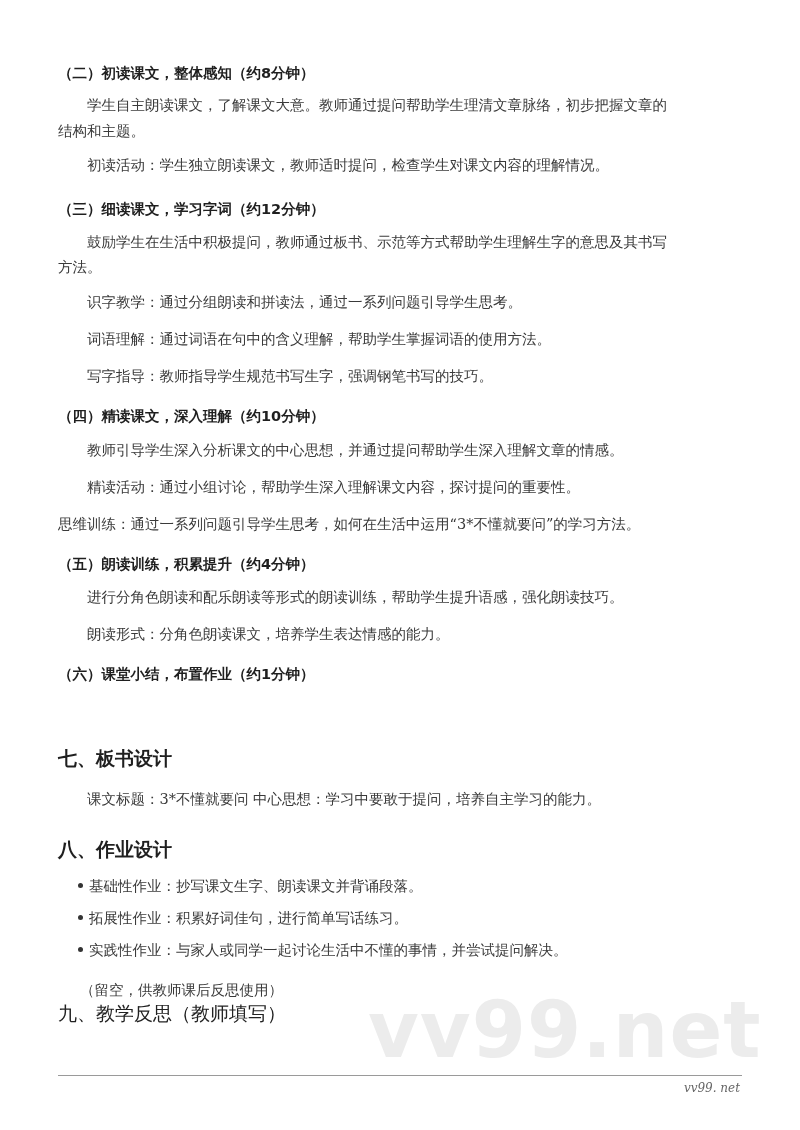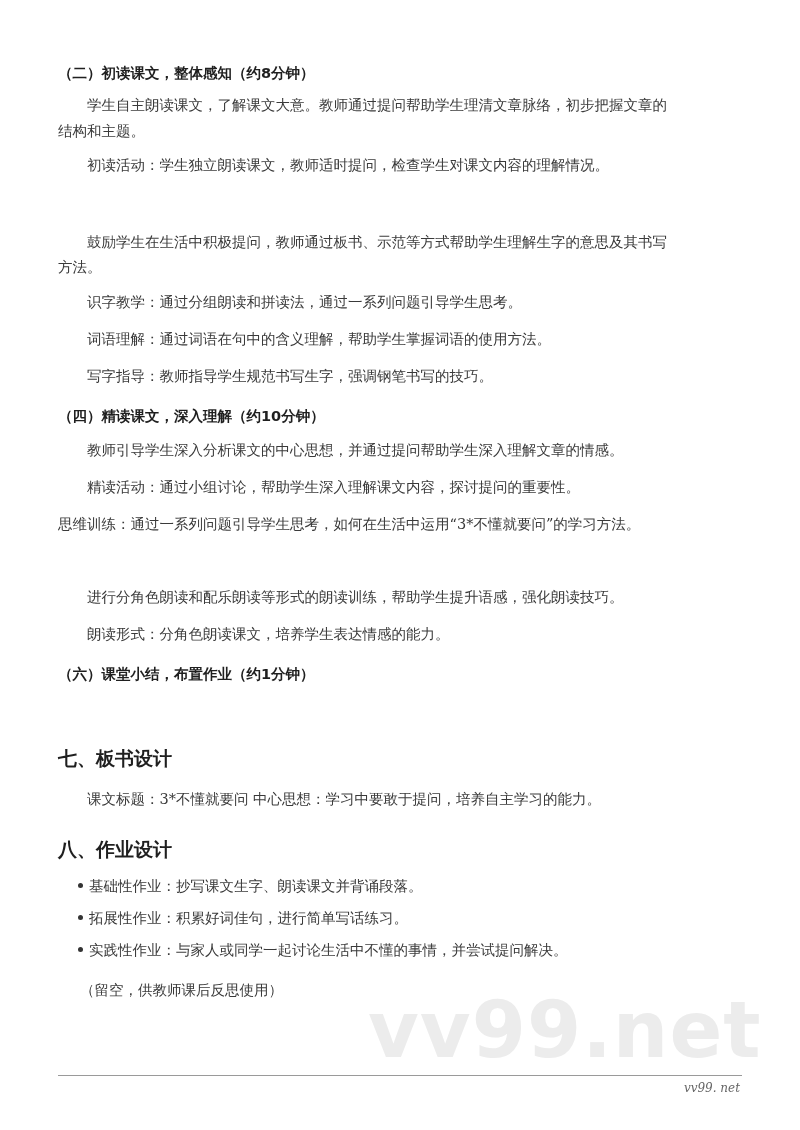--- a/index.html
+++ b/index.html
@@ -94,31 +94,33 @@
 </head>
 <body>
 
 <div class="page">
 
   <div class="line h3" style="left:58px; top:63px;">（二）初读课文，整体感知（约8分钟）</div>
   <div class="line" style="left:87px; top:95px;">学生自主朗读课文，了解课文大意。教师通过提问帮助学生理清文章脉络，初步把握文章的</div>
   <div class="line" style="left:58px; top:121px;">结构和主题。</div>
   <div class="line" style="left:87px; top:155px;">初读活动：学生独立朗读课文，教师适时提问，检查学生对课文内容的理解情况。</div>
 
+  <div class="line h3" style="left:58px; top:199px;">（三）细读课文，学习字词（约12分钟）</div>
   <div class="line" style="left:87px; top:232px;">鼓励学生在生活中积极提问，教师通过板书、示范等方式帮助学生理解生字的意思及其书写</div>
   <div class="line" style="left:58px; top:257px;">方法。</div>
   <div class="line" style="left:87px; top:292px;">识字教学：通过分组朗读和拼读法，通过一系列问题引导学生思考。</div>
   <div class="line" style="left:87px; top:329px;">词语理解：通过词语在句中的含义理解，帮助学生掌握词语的使用方法。</div>
   <div class="line" style="left:87px; top:366px;">写字指导：教师指导学生规范书写生字，强调钢笔书写的技巧。</div>
 
   <div class="line h3" style="left:58px; top:406px;">（四）精读课文，深入理解（约10分钟）</div>
   <div class="line" style="left:87px; top:440px;">教师引导学生深入分析课文的中心思想，并通过提问帮助学生深入理解文章的情感。</div>
   <div class="line" style="left:87px; top:477px;">精读活动：通过小组讨论，帮助学生深入理解课文内容，探讨提问的重要性。</div>
   <div class="line" style="left:58px; top:514px;">思维训练：通过一系列问题引导学生思考，如何在生活中运用“3*不懂就要问”的学习方法。</div>
 
+  <div class="line h3" style="left:58px; top:554px;">（五）朗读训练，积累提升（约4分钟）</div>
   <div class="line" style="left:87px; top:587px;">进行分角色朗读和配乐朗读等形式的朗读训练，帮助学生提升语感，强化朗读技巧。</div>
   <div class="line" style="left:87px; top:624px;">朗读形式：分角色朗读课文，培养学生表达情感的能力。</div>
 
   <div class="line h3" style="left:58px; top:664px;">（六）课堂小结，布置作业（约1分钟）</div>
 
   <div class="line h2" style="left:58px; top:745px;">七、板书设计</div>
   <div class="line" style="left:87px; top:789px;">课文标题：3*不懂就要问  中心思想：学习中要敢于提问，培养自主学习的能力。</div>
 
   <div class="line h2" style="left:58px; top:836px;">八、作业设计</div>
   <div class="line" style="left:78px; top:876px;">
@@ -126,18 +128,19 @@
   </div>
   <div class="line" style="left:78px; top:940px;">
     <span class="bullet"></span><span>实践性作业：与家人或同学一起讨论生活中不懂的事情，并尝试提问解决。</span>
   </div>
   <div class="line" style="left:78px; top:908px;">
     <span class="bullet"></span><span>拓展性作业：积累好词佳句，进行简单写话练习。</span>
   </div>
 
   <div class="watermark">vv99.net</div>
 
+  <div class="line h2-light" style="left:58px; top:1000px;">九、教学反思（教师填写）</div>
   <div class="line" style="left:80px; top:980px;">（留空，供教师课后反思使用）</div>
 
   <div class="footer-rule"></div>
   <div class="footer-brand">vv99. net</div>
 
 </div>
 
 </body></html>

